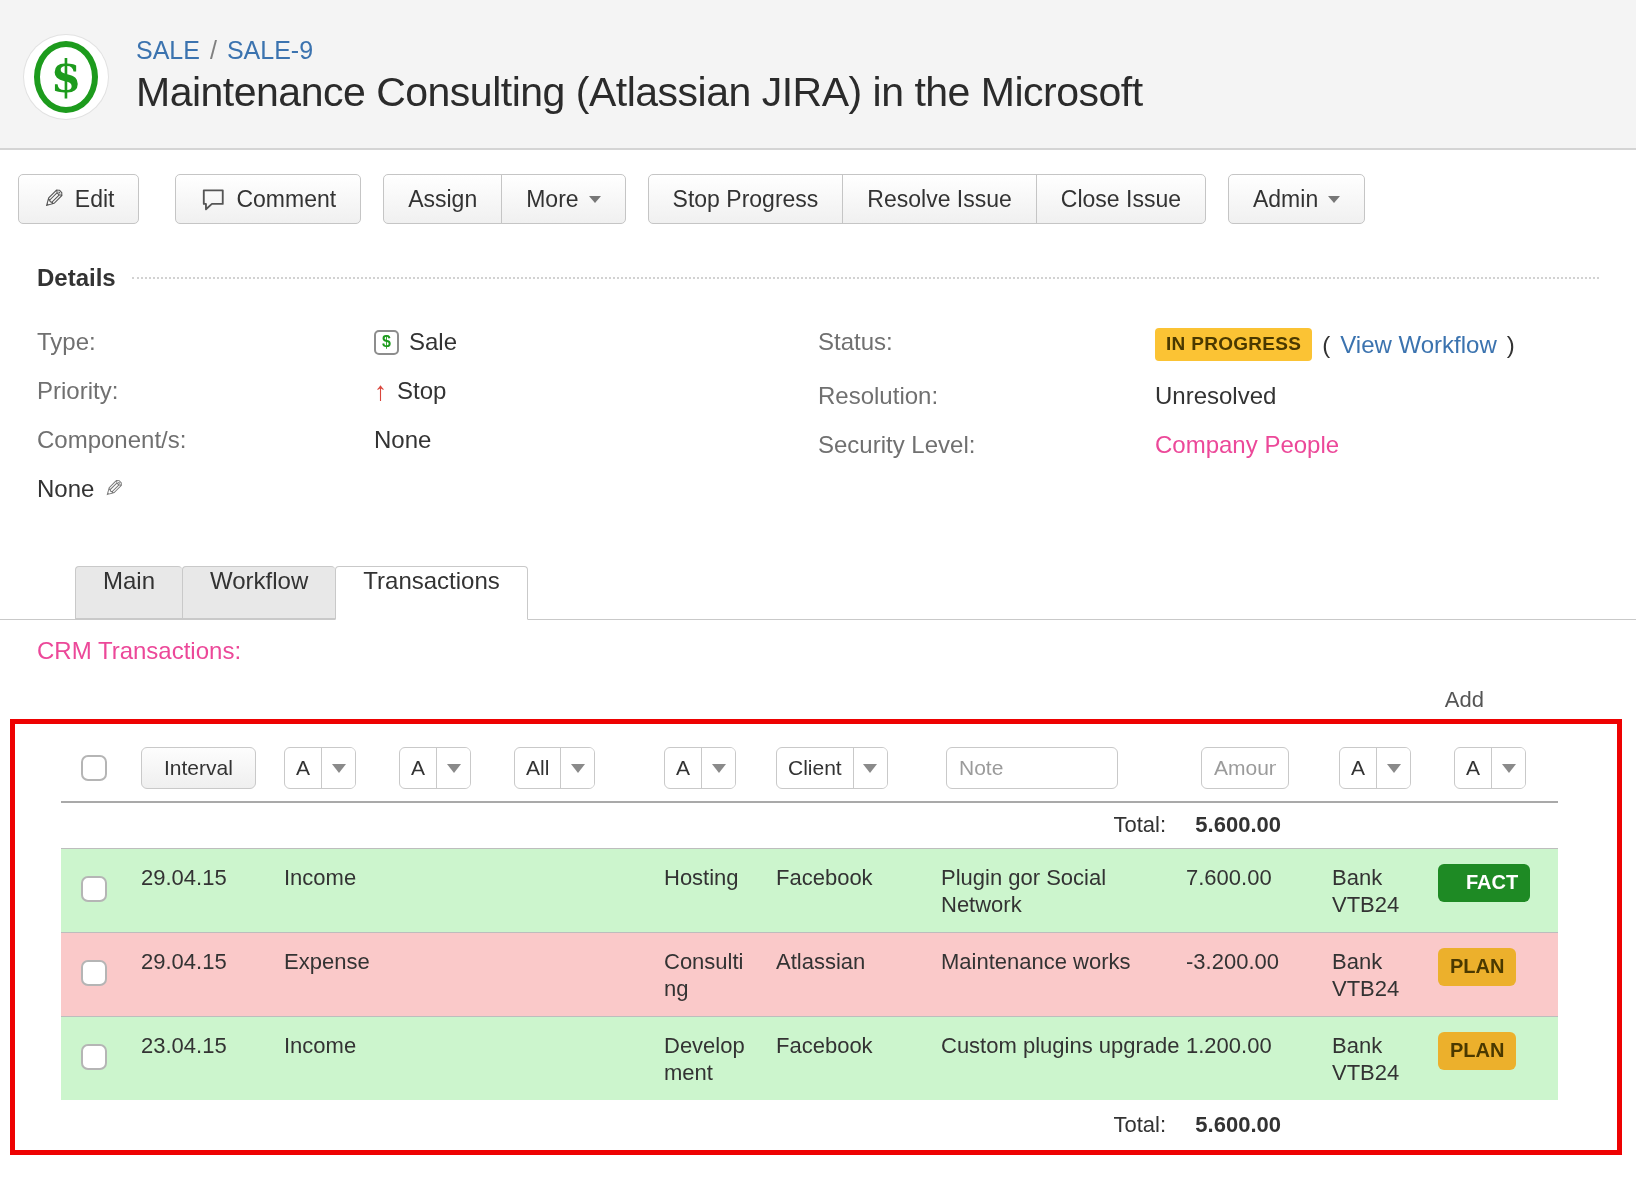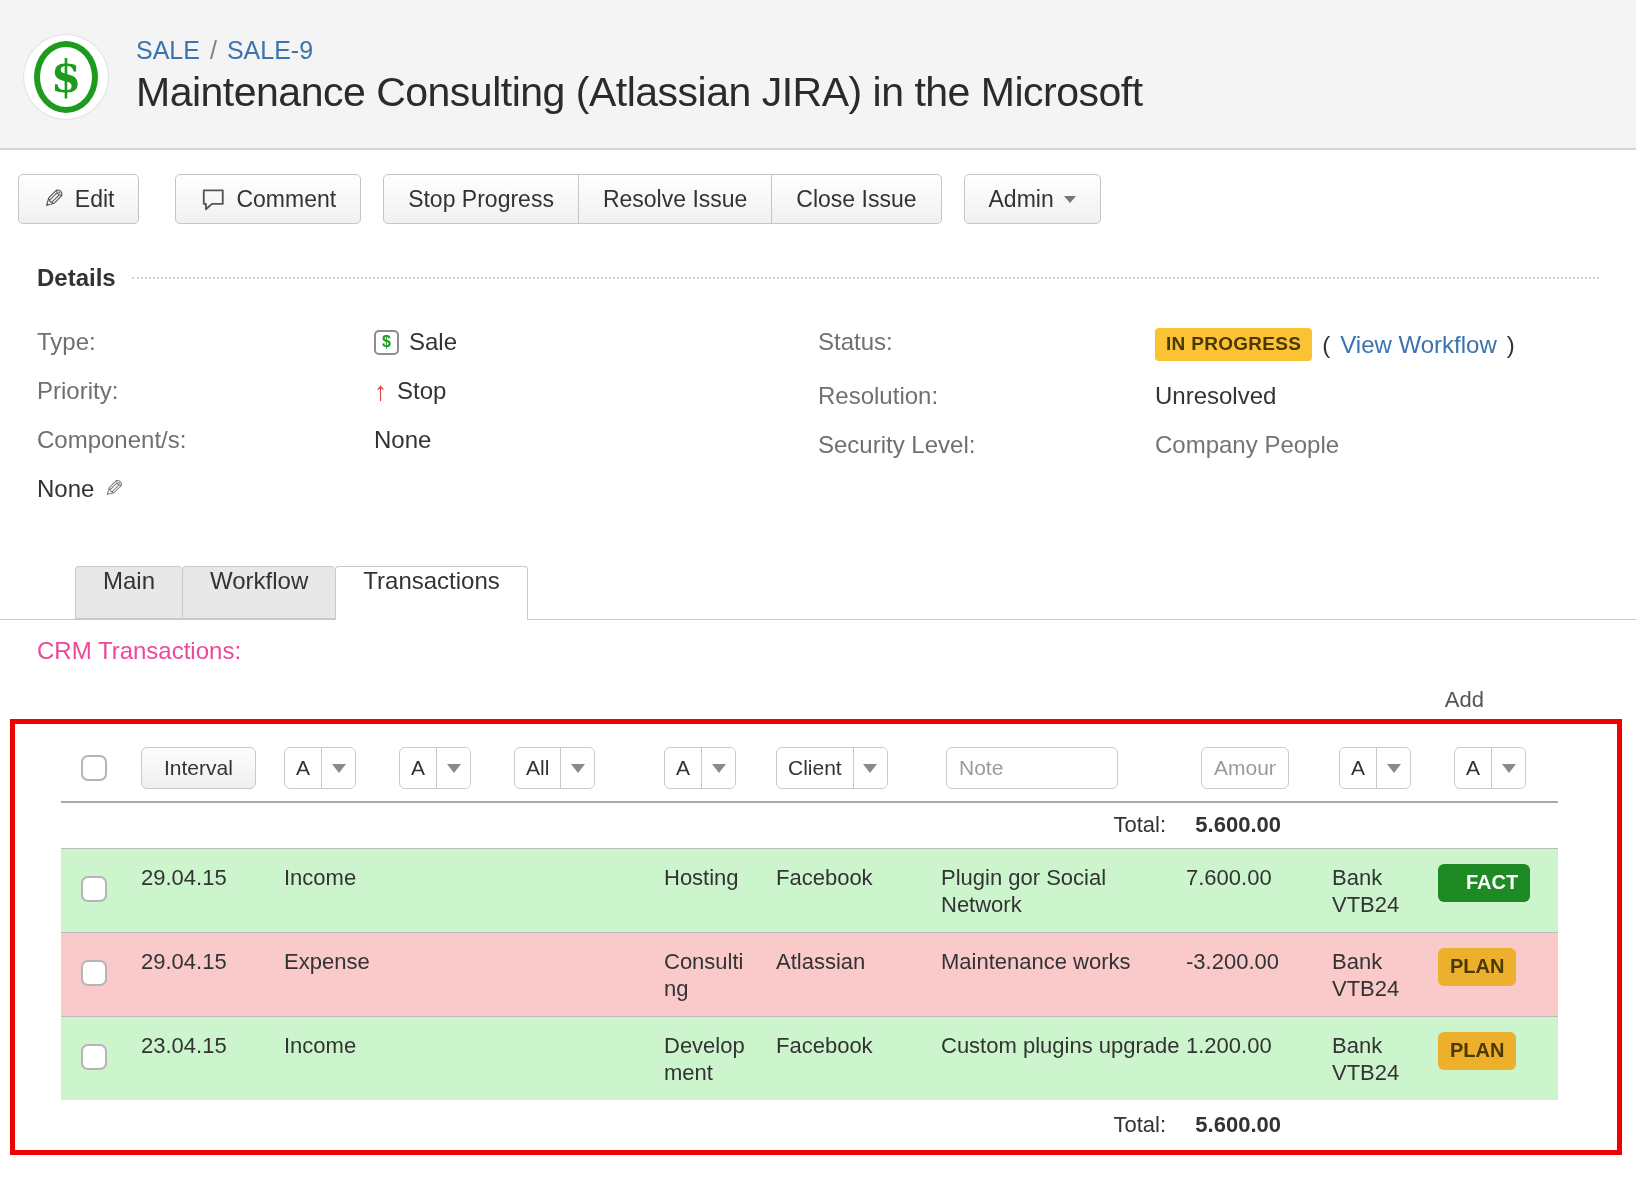--- a/index.html
+++ b/index.html
@@ -47,21 +47,21 @@
   .field-label { width:296px; flex:0 0 auto; color:#707070; }
   .field-value { color:#333; display:flex; align-items:center; gap:10px; }
   .type-icon { width:25px; height:25px; border:2px solid #8d8d8d; border-radius:5px;
     display:inline-flex; align-items:center; justify-content:center; background:#fff; }
   .type-icon span { color:#1d9b1d; font-weight:bold; font-size:16px; }
   .prio-arrow { color:#d9453b; font-weight:bold; font-size:26px; line-height:1; }
   .labels-pencil { font-size:24px; color:#777; transform:scaleX(-1); display:inline-block; cursor:pointer; }
   .status-lozenge { background:#fbc334; color:#4a3900; font-weight:bold; font-size:19px;
     padding:5px 11px 6px; border-radius:4px; letter-spacing:0.3px; }
   .vw-link { color:#3b73af; text-decoration:none; cursor:pointer; }
-  .security-red { color:#737373; }
+  .security-red { color:#ec4899; }
 
   
   .tabs { margin-top:42px; padding-left:75px; border-bottom:1px solid #c9c9c9;
     display:flex; align-items:flex-end; height:54px; }
   .tab { height:53px; display:flex; align-items:flex-start; padding:0 27px; font-size:24px;
     background:#e8e8e8; border:1px solid #c9c9c9; border-right-width:0;
     border-radius:4px 4px 0 0; cursor:pointer; color:#333; }
   .tab.active { background:#fff; height:54px; margin-bottom:-1px; border-right-width:1px;
     border-bottom:1px solid #fff; }
   .crm-label { margin:17px 0 0 37px; font-size:24px; color:#ec4899; }
@@ -139,20 +139,29 @@
     <span>Edit</span>
   </button>
   <button class="btn">
     <svg width="26" height="26" viewBox="0 0 24 24">
         <path d="M3.5 4h17.5v12.5H11l-5.5 5v-5H3.5z" fill="none" stroke="#555" stroke-width="1.7" stroke-linejoin="round"></path>
       </svg>
     <span>Comment</span>
   </button>
   <span class="btn-group">
     <button class="btn">
+      <span>Assign</span>
+    </button>
+    <button class="btn">
+      <span>More</span>
+      <span class="caret"></span>
+    </button>
+  </span>
+  <span class="btn-group">
+    <button class="btn">
       <span>Stop Progress</span>
     </button>
     <button class="btn">
       <span>Resolve Issue</span>
     </button>
     <button class="btn">
       <span>Close Issue</span>
     </button>
   </span>
   <button class="btn">

